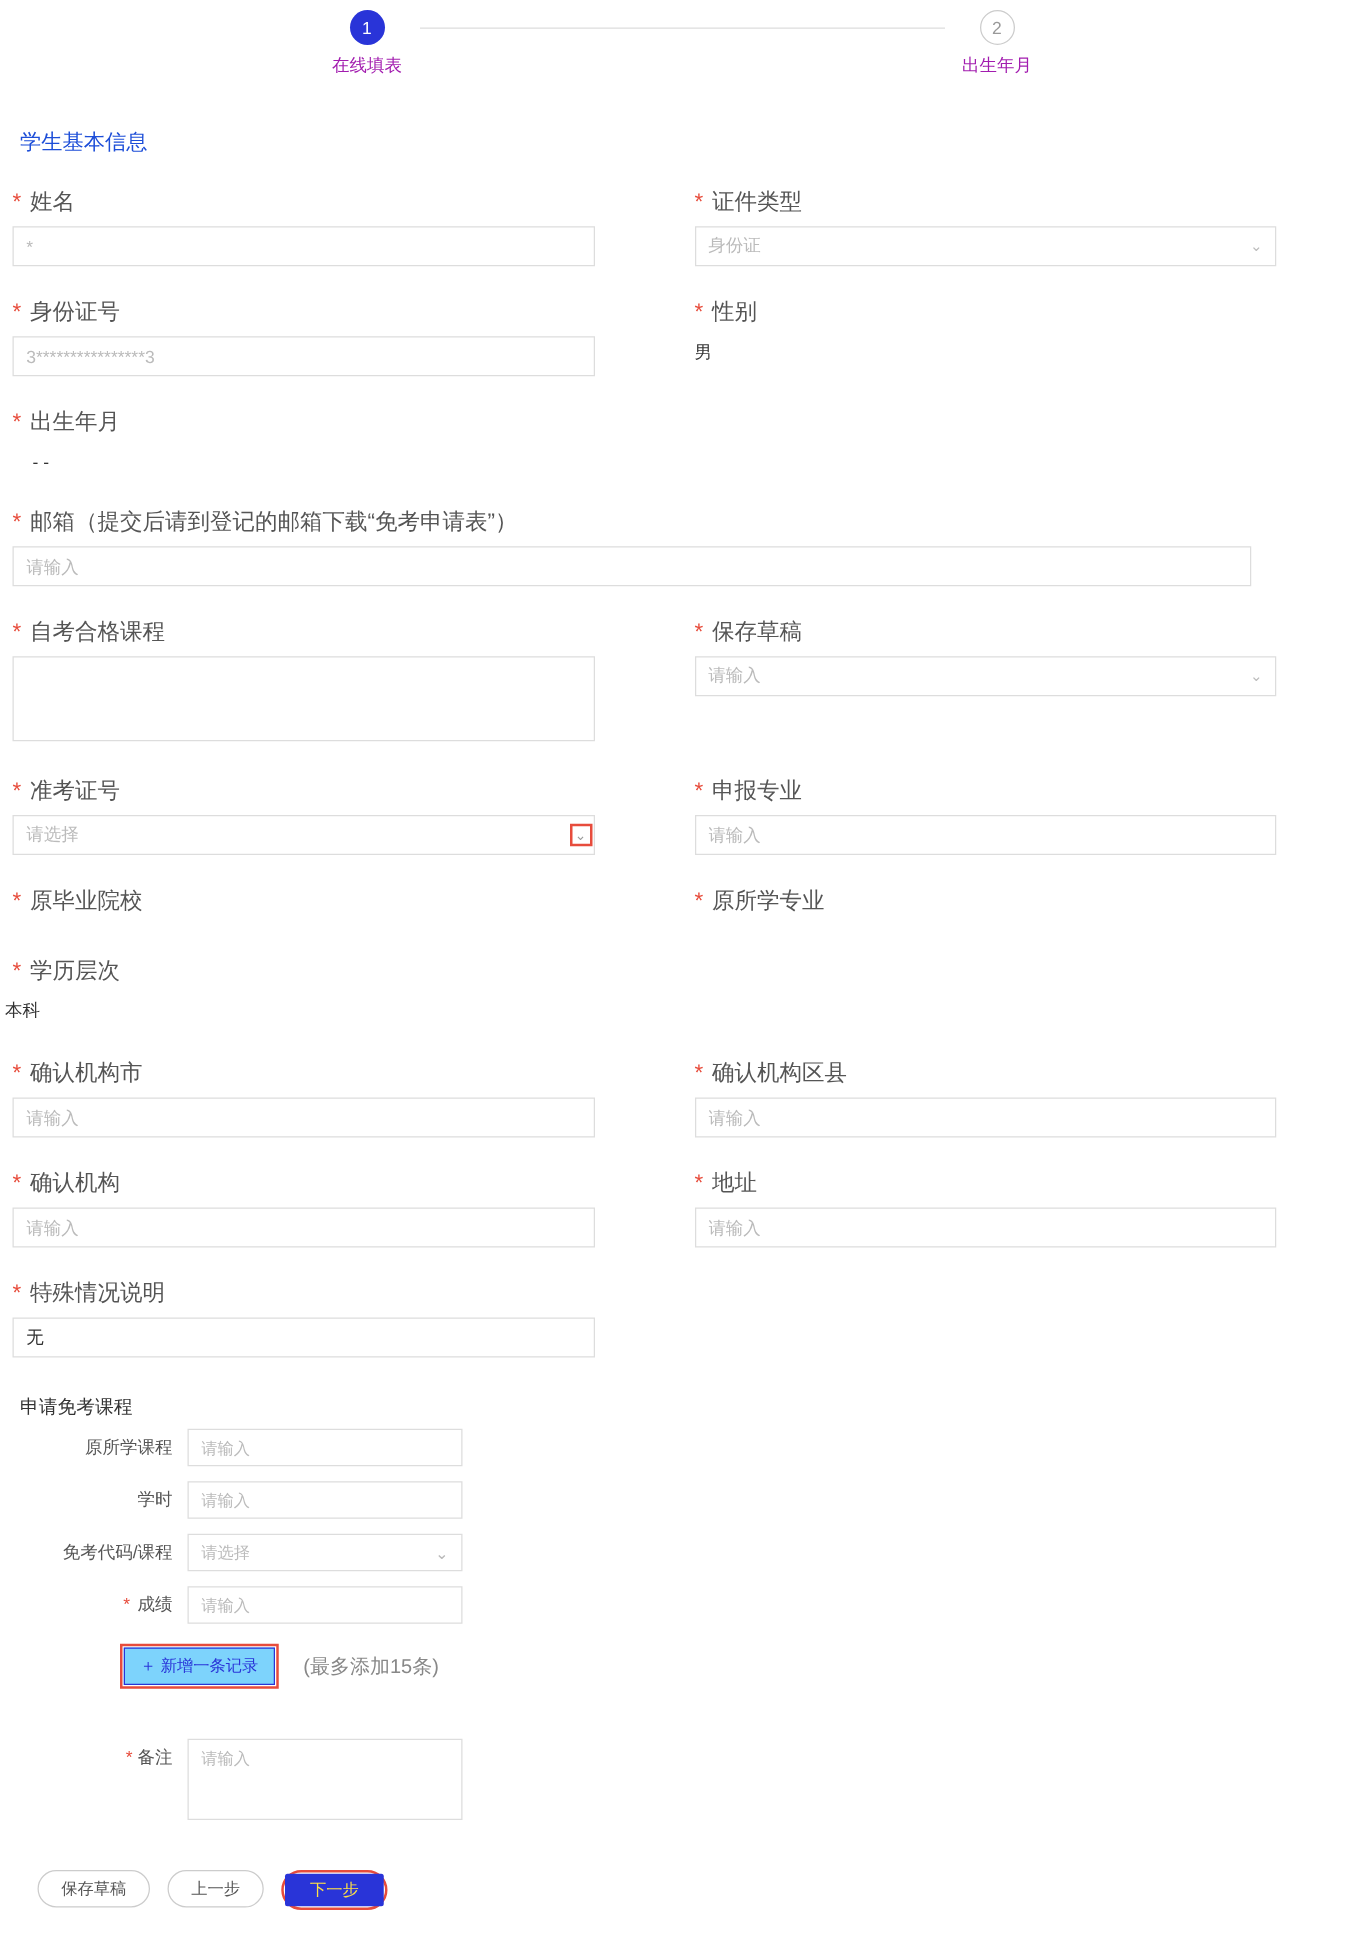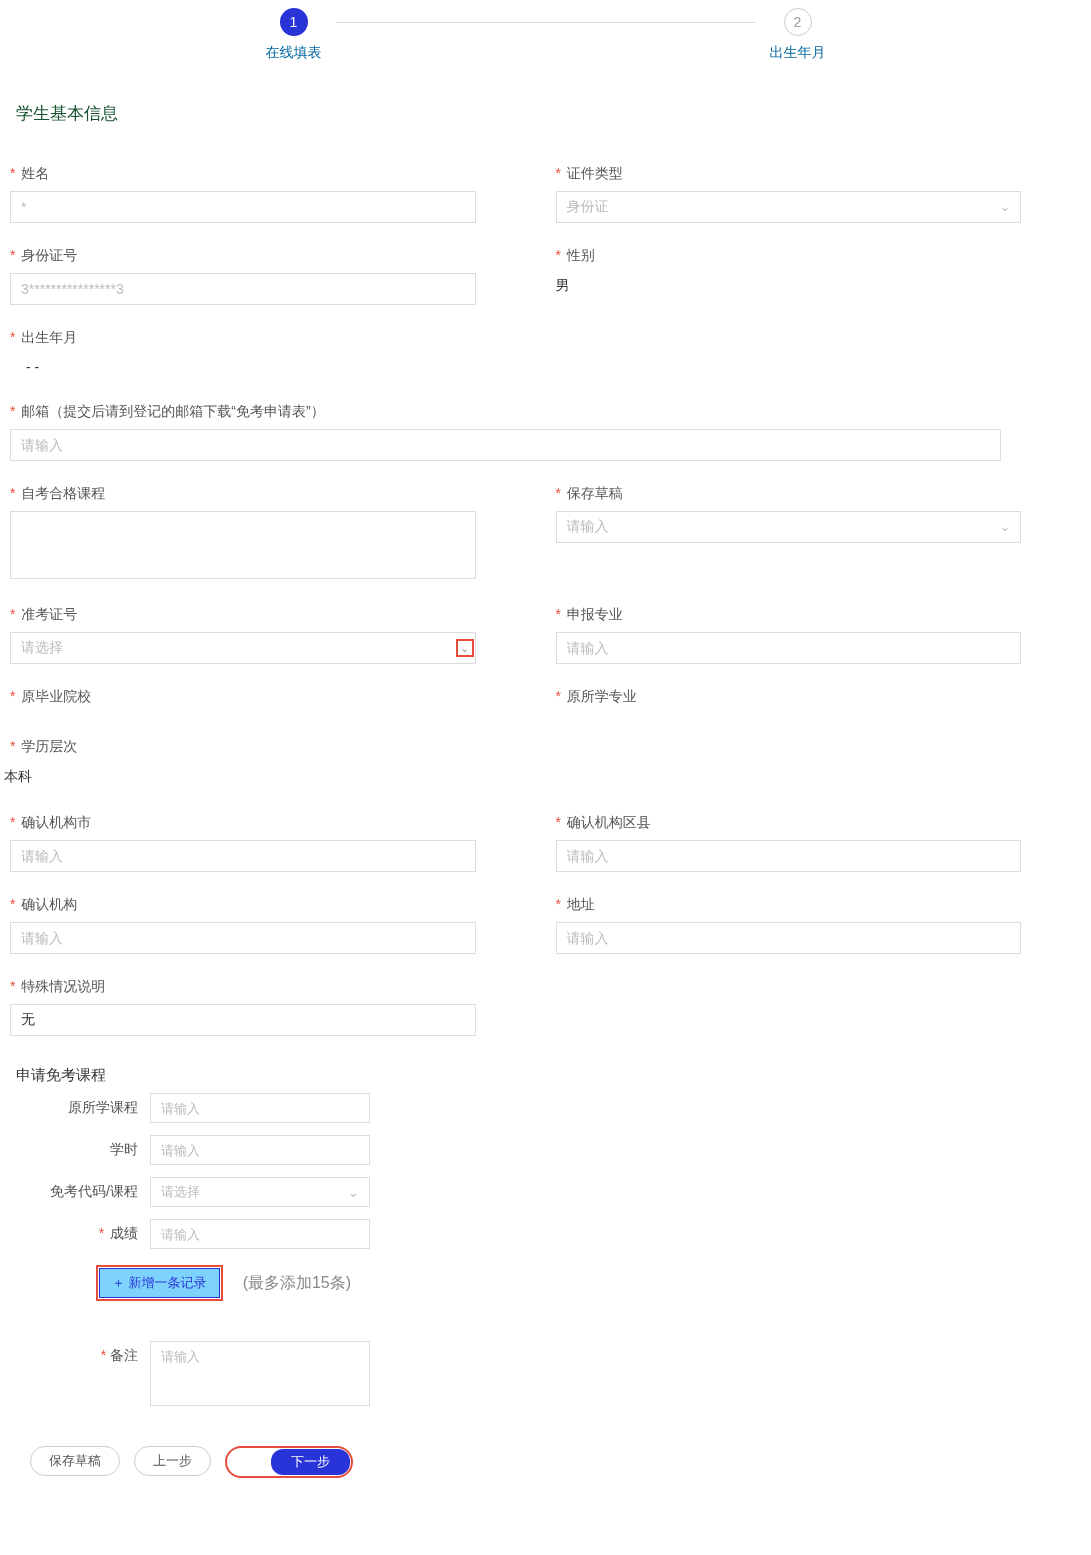--- a/index.html
+++ b/index.html
@@ -42,54 +42,54 @@
       background: #2934d8;
       color: #fff;
     }
     .step-circle.inactive {
       background: #fff;
       border: 1px solid #ccc;
       color: #999;
     }
     .step-label {
       font-size: 14px;
-      color: #0369a1;
+      color: #a21caf;
     }
     .step-line {
       height: 1px;
       background: #ddd;
       width: 420px;
       margin: 0 14px;
       align-self: flex-start;
       margin-top: 14px;
     }
     .form-container {
       padding: 20px 10px 20px 10px;
     }
     .section-title {
       font-size: 17px;
-      color: #14532d;
-      margin-bottom: 40px;
+      color: #1d4ed8;
+      margin-bottom: 24px;
       margin-left: 6px;
       font-weight: normal;
     }
     .form-row {
       display: flex;
       margin-bottom: 24px;
     }
     .form-col {
       flex: 1;
       padding-right: 60px;
     }
     .form-col:first-child {
       padding-left: 0;
       padding-right: 80px;
     }
     .field-label {
-      font-size: 14px;
+      font-size: 18px;
       color: #555;
       margin-bottom: 8px;
       display: block;
     }
     .required::before {
       content: "* ";
       color: #e74c3c;
       margin-right: 2px;
     }
     .field-input {
@@ -287,28 +287,27 @@
       border: 1px solid #ccc;
       color: #555;
     }
     .btn-primary-wrap {
       border: 2px solid #e74c3c;
       border-radius: 17px;
       padding: 1px;
     }
     .btn-primary {
       background: #2934d8;
-      color: #ffffff;
+      color: #fde047;
       border: none;
-      border-radius: 12px;
+      border-radius: 2px;
       height: 26px;
       padding: 0 20px;
       font-size: 13px;
       cursor: pointer;
-      margin-left: 43px;
     }
   </style>
 </head>
 <body>
 
 <div class="steps">
   <div class="step">
     <div class="step-circle active">1</div>
     <div class="step-label">在线填表</div>
   </div>

